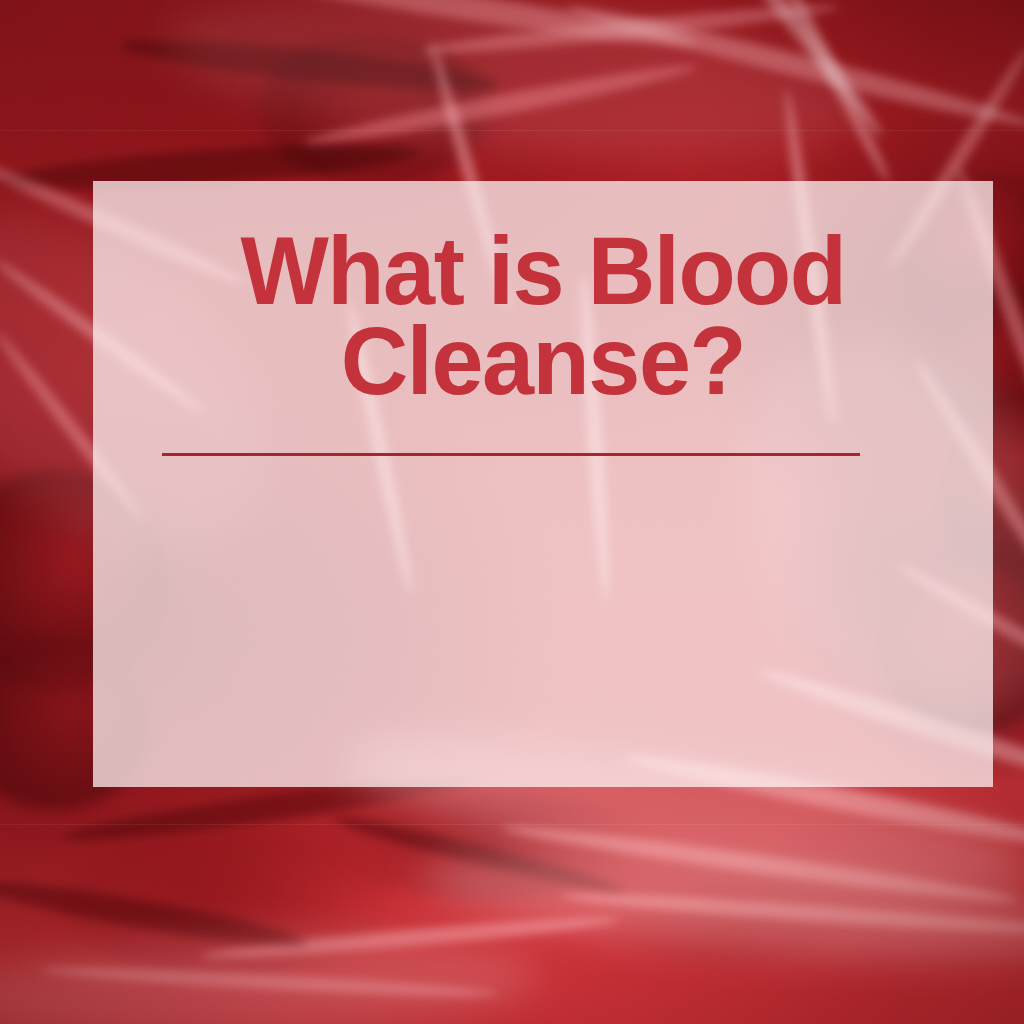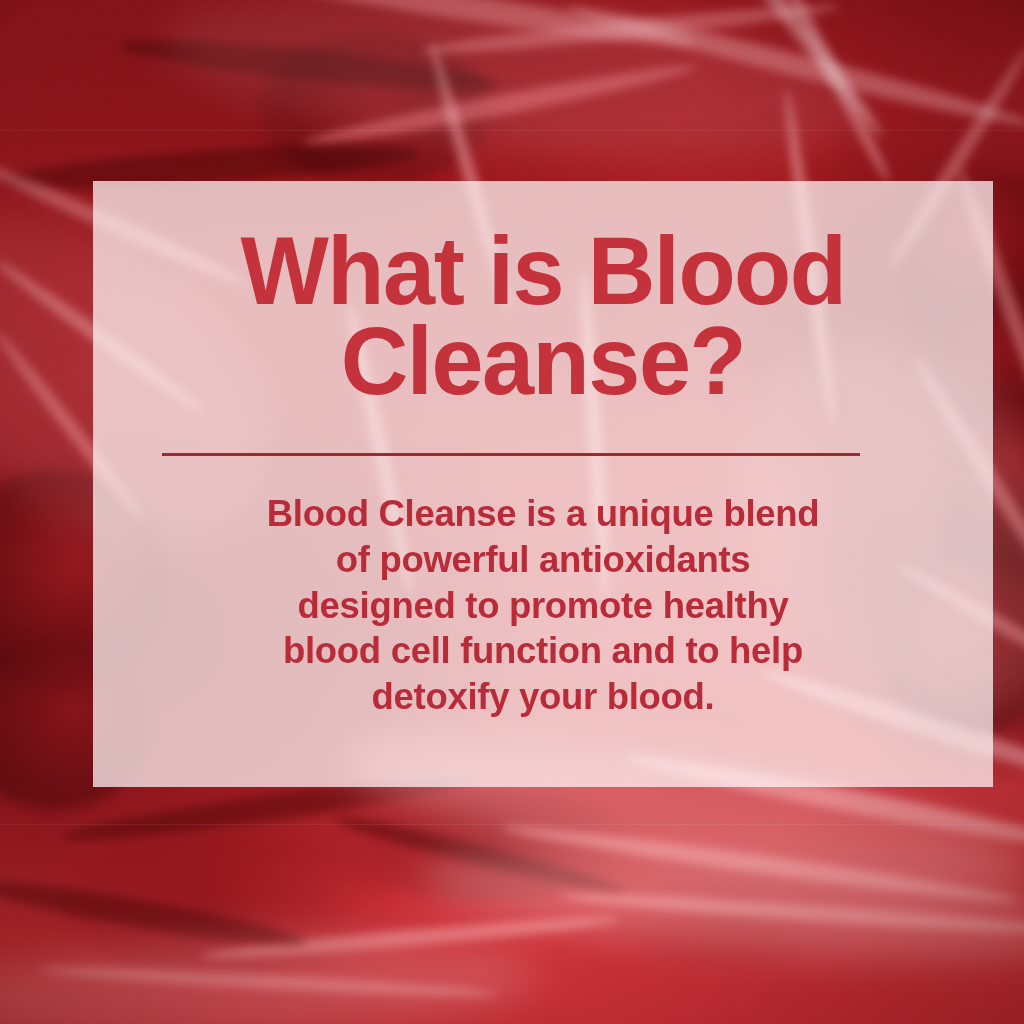--- a/index.html
+++ b/index.html
@@ -198,22 +198,17 @@
   <div class="bg-grain"></div>
 
   <div class="card">
     <div class="card-inner">
 
       <div class="title">What is Blood
 Cleanse?</div>
 
       <div class="divider"></div>
 
-      <div class="body-copy">Blood Cleanse is a unique blend
-of powerful antioxidants
-designed to promote healthy
-blood cell function and to help
-detoxify your blood.</div>
 
     </div>
   </div>
 
 </div>
 
 </body></html>

